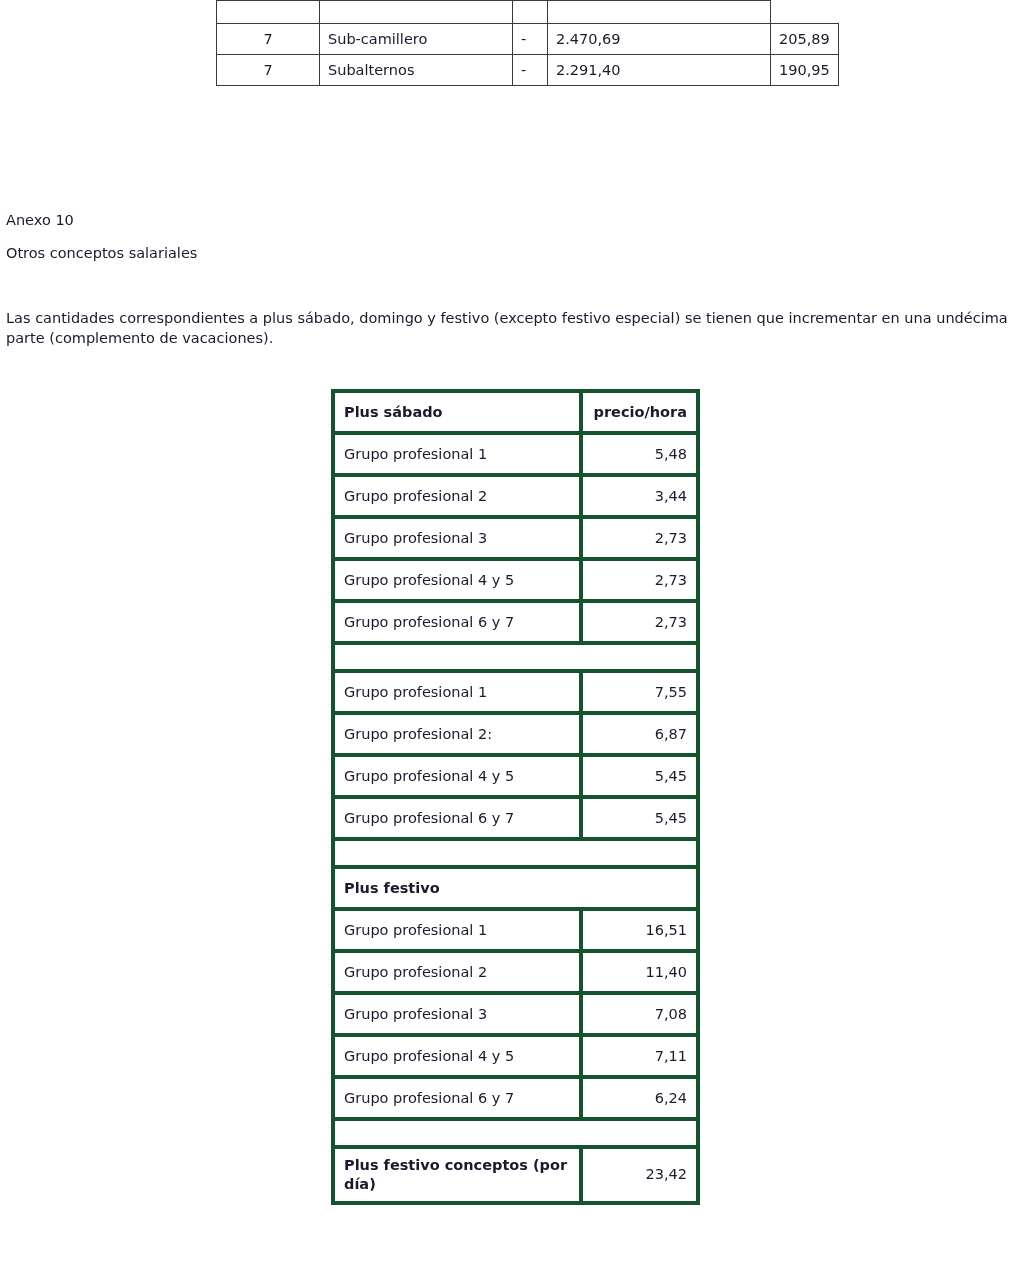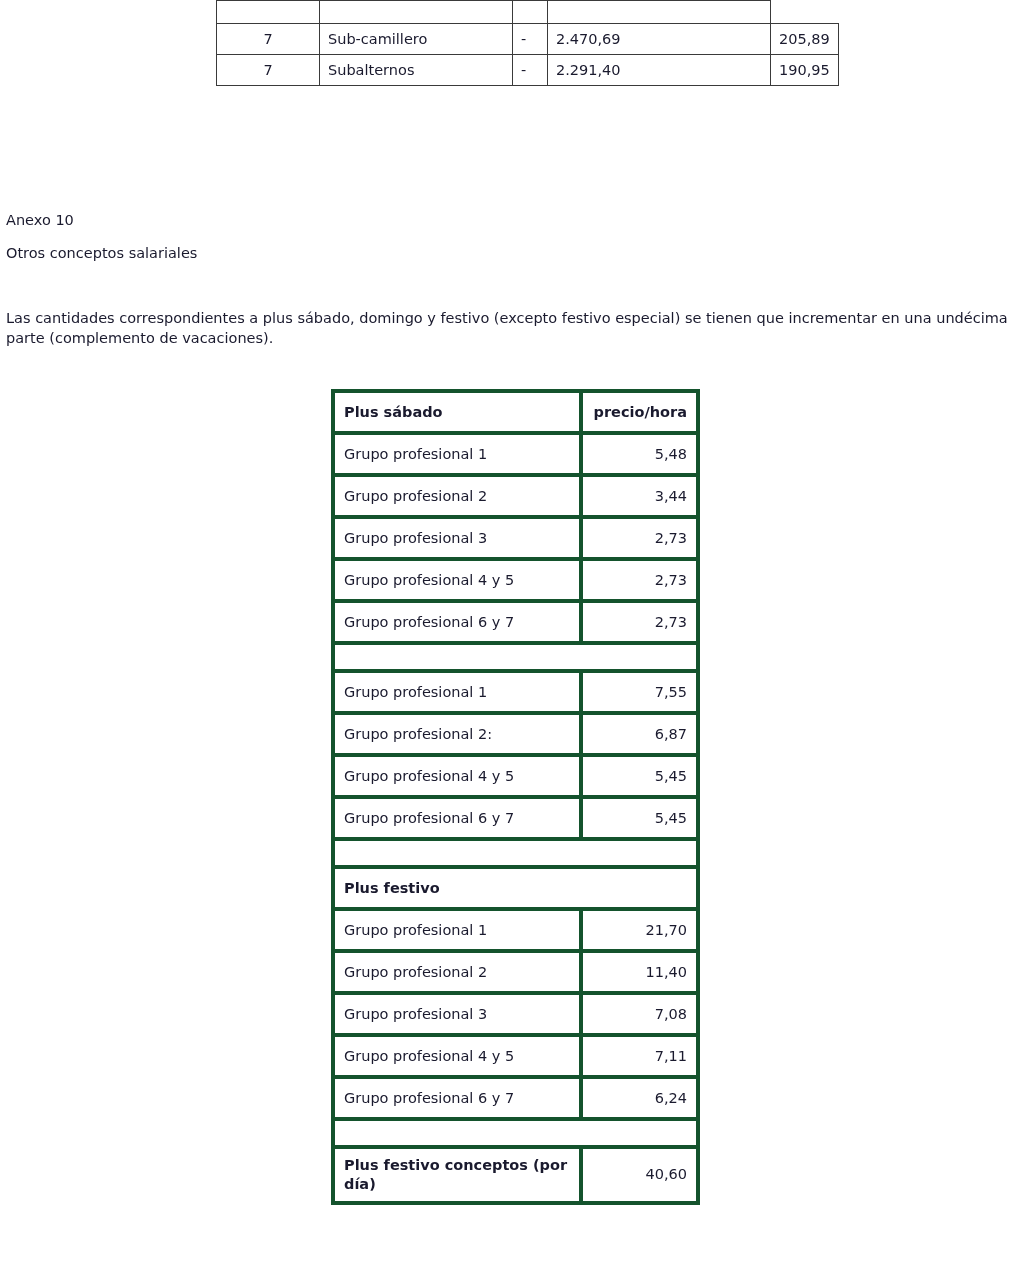--- a/index.html
+++ b/index.html
@@ -175,21 +175,21 @@
 
     <tr class="spacer">
       <td class="sp" colspan="2"></td>
     </tr>
 
     <tr>
       <td class="label header-label" colspan="2">Plus festivo</td>
     </tr>
     <tr>
       <td class="label">Grupo profesional 1</td>
-      <td class="value">21,70</td>
+      <td class="value">16,51</td>
     </tr>
     <tr>
       <td class="label">Grupo profesional 2</td>
       <td class="value">11,40</td>
     </tr>
     <tr>
       <td class="label">Grupo profesional 3</td>
       <td class="value">7,08</td>
     </tr>
     <tr>
@@ -200,17 +200,17 @@
       <td class="label">Grupo profesional 6 y 7</td>
       <td class="value">6,24</td>
     </tr>
 
     <tr class="spacer">
       <td class="sp" colspan="2"></td>
     </tr>
 
     <tr>
       <td class="label header-label">Plus festivo conceptos (por día)</td>
-      <td class="value">40,60</td>
+      <td class="value">23,42</td>
     </tr>
   </tbody>
     </table>
 </div>
 
 </body></html>

